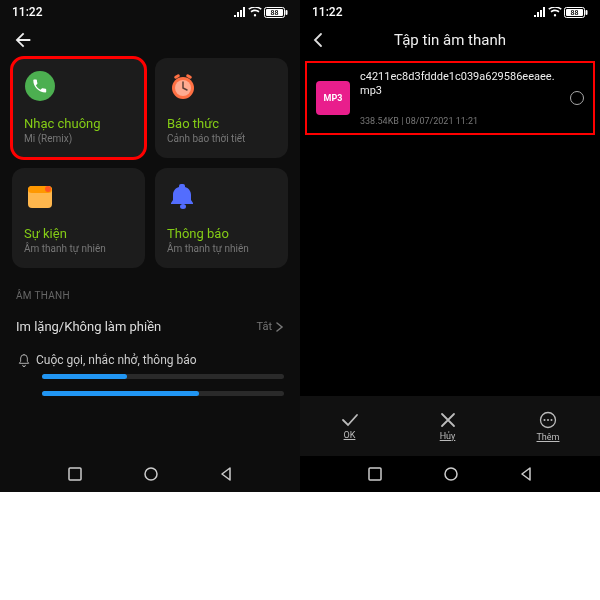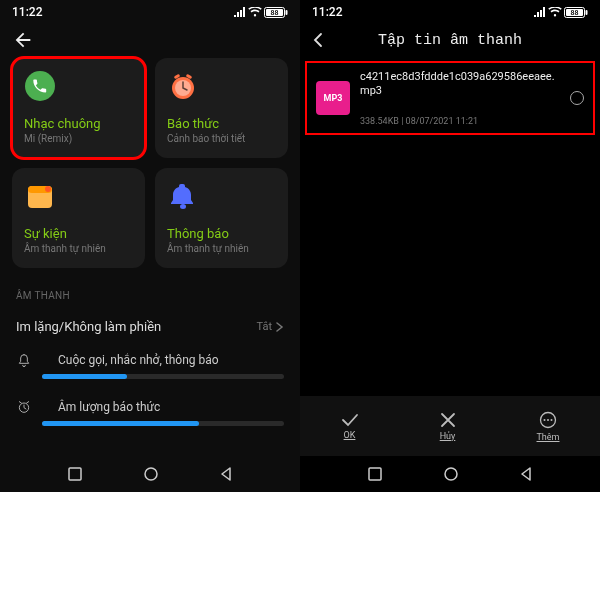--- a/index.html
+++ b/index.html
@@ -37,21 +37,20 @@
       padding: 6px 12px;
       height: 36px;
     }
     .back-row-center {
       display: flex;
       align-items: center;
       justify-content: center;
       position: relative;
       padding: 6px 12px;
       height: 36px;
-      font-family: Liberation Mono, monospace;
     }
     .back-row-center .back-btn {
       position: absolute;
       left: 12px;
     }
     .back-row-center .title-center {
       font-size: 15px;
       font-weight: 400;
       color: #eee;
     }
@@ -101,21 +100,21 @@
       align-items: center;
       justify-content: space-between;
       padding: 10px 16px;
     }
     .setting-label { font-size: 13px; color: #ddd; }
     .setting-right { display: flex; align-items: center; gap: 4px; font-size: 11px; color: #777; }
     .slider-row {
       display: flex;
       align-items: center;
       padding: 8px 16px 4px 16px;
-      gap: 26px;
+      gap: 4px;
     }
     .slider-row .lbl { font-size: 12px; color: #ccc; flex: 1; }
     .slider-track {
       margin: 2px 16px 12px 42px;
       height: 5px;
       background: #2a2a2a;
       border-radius: 3px;
       position: relative;
     }
     .slider-fill {
@@ -282,27 +281,20 @@
   </div>
   <div class="slider-row">
     <svg width="18" height="18" viewBox="0 0 24 24" class="small-icon">
         <path d="M12 4a5 5 0 015 5v5l2 3H5l2-3V9a5 5 0 015-5zm-2 16a2 2 0 004 0" stroke="#aaa" stroke-width="1.5" fill="none" stroke-linecap="round"></path>
       </svg>
     <span class="lbl">Cuộc gọi, nhắc nhở, thông báo</span>
   </div>
   <div class="slider-track">
       <div class="slider-fill" style="width:35%"></div>
     </div>
-  <div class="slider-row">
-    <svg width="18" height="18" viewBox="0 0 24 24" class="small-icon">
-        <circle cx="12" cy="13" r="7" stroke="#aaa" stroke-width="1.5" fill="none"></circle>
-        <path d="M12 9v4l3 2M5 4l3 2M19 4l-3 2" stroke="#aaa" stroke-width="1.5" fill="none" stroke-linecap="round"></path>
-      </svg>
-    <span class="lbl">Âm lượng báo thức</span>
-  </div>
   <div class="slider-track">
       <div class="slider-fill" style="width:65%"></div>
     </div>
   <div class="nav-bar">
     <svg width="16" height="16" viewBox="0 0 16 16">
         <rect x="2" y="2" width="12" height="12" stroke="#ccc" stroke-width="1.5" fill="none" rx="1"></rect>
       </svg>
     <svg width="16" height="16" viewBox="0 0 16 16">
         <circle cx="8" cy="8" r="6" stroke="#ccc" stroke-width="1.5" fill="none"></circle>
       </svg>

